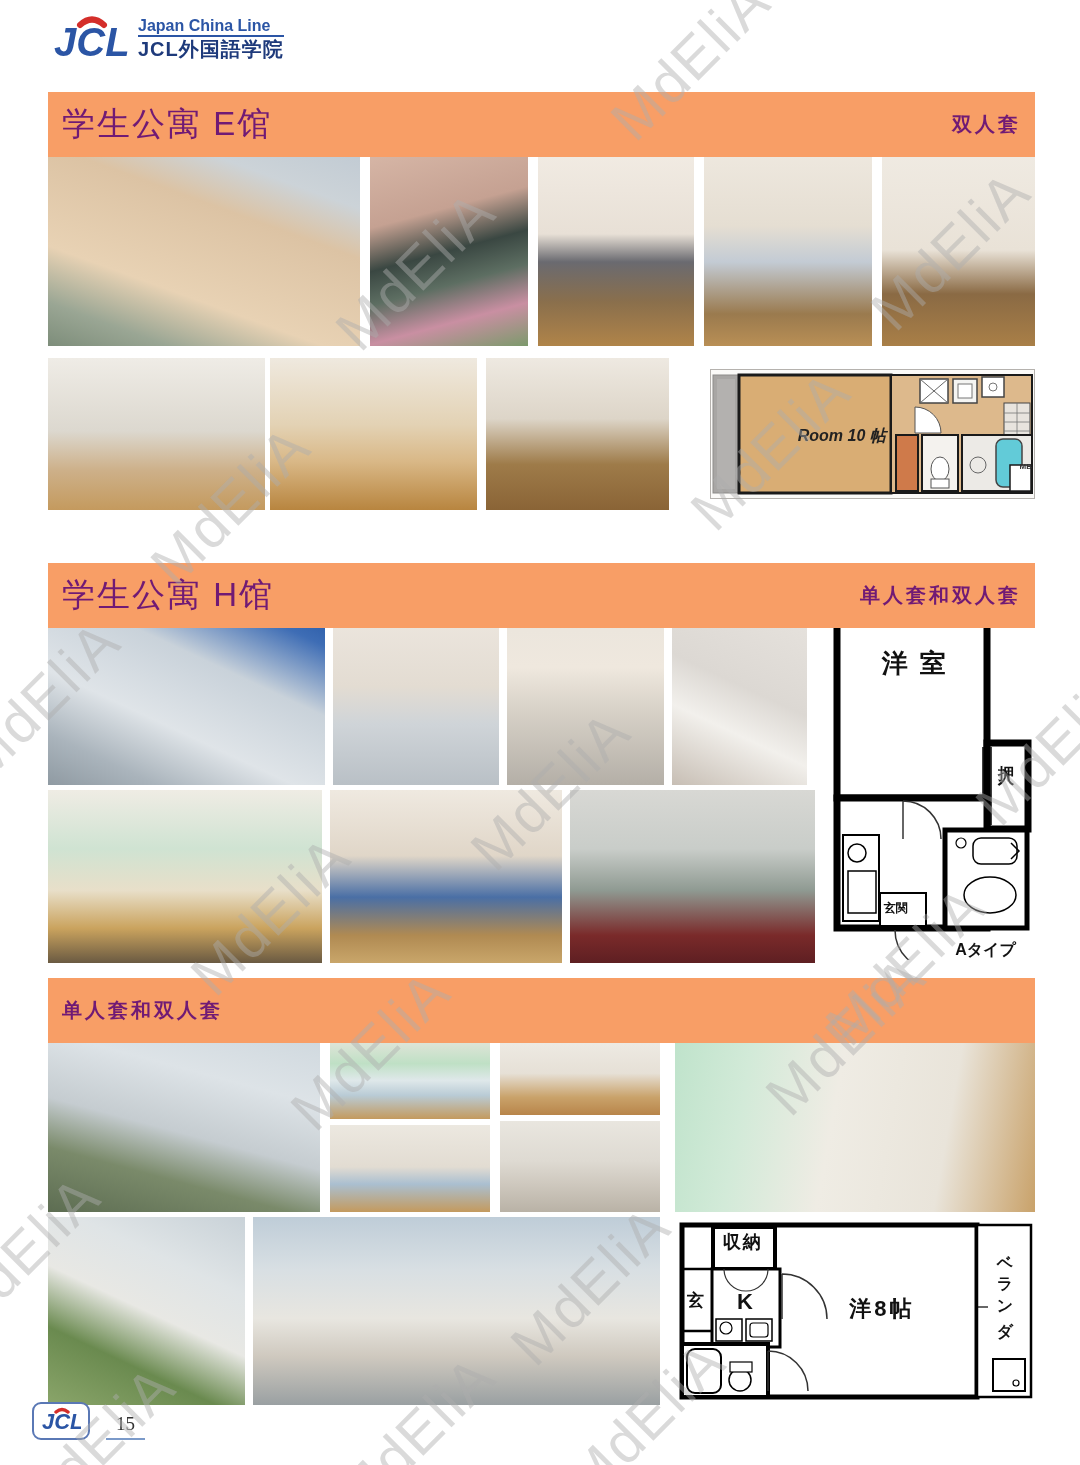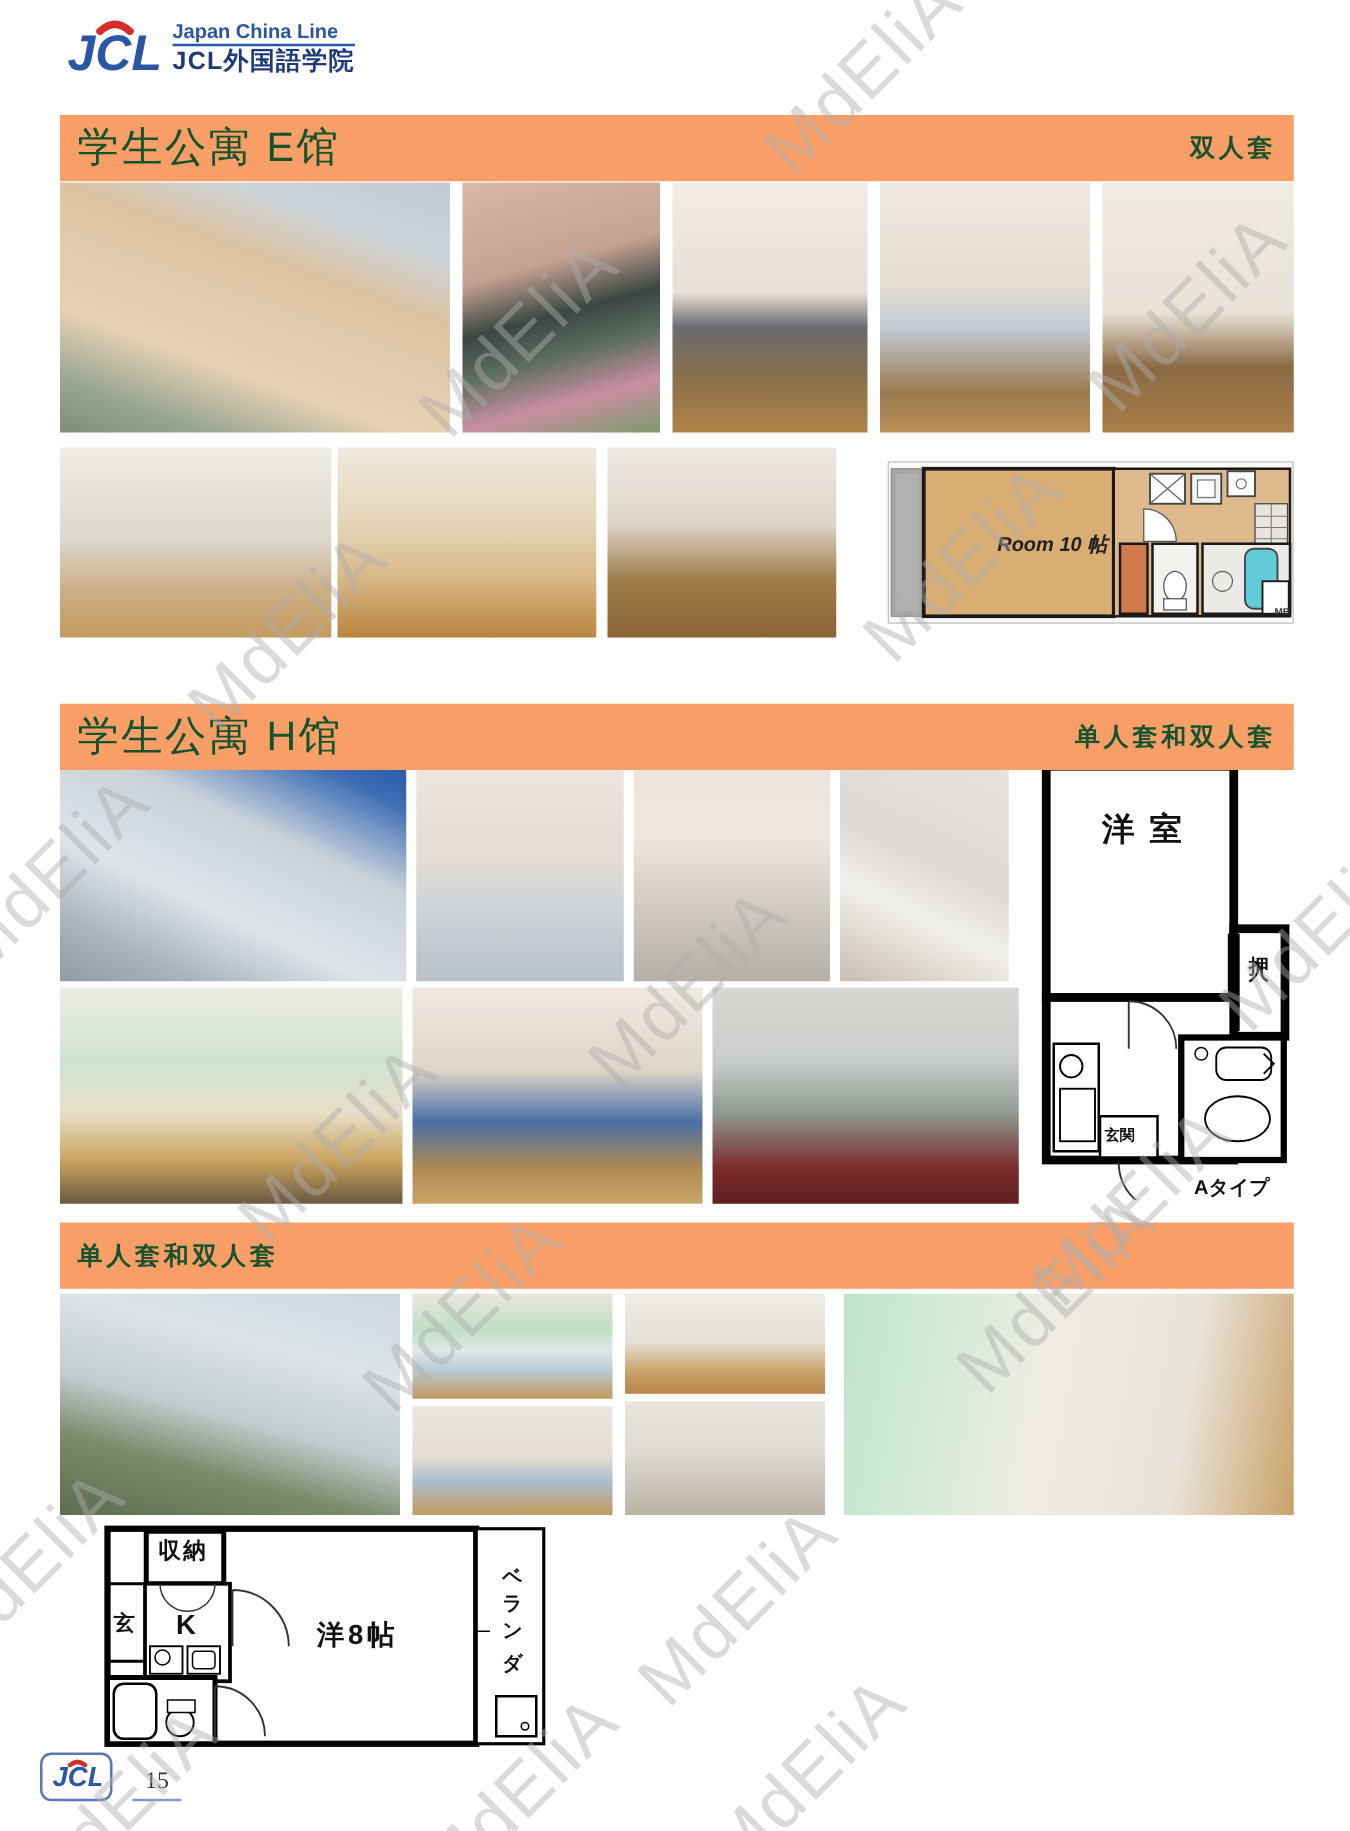--- a/index.html
+++ b/index.html
@@ -24,22 +24,22 @@
     z-index:30;
   }
   
   .brand{position:absolute;left:52px;top:16px;display:flex;align-items:center;gap:8px;z-index:2;}
   .brand svg{display:block;}
   .brand-text{display:flex;flex-direction:column;line-height:1.05;}
   .brand-tagline{font-weight:bold;font-size:16px;color:#2b55a5;border-bottom:2px solid #2b55a5;padding-bottom:1px;}
   .brand-org{font-weight:bold;font-size:20px;color:#1e3a7b;margin-top:2px;letter-spacing:1px;}
   
   .bar{
-    position:absolute;left:48px;width:987px;height:53px;
-    background:#f89e66;color:#14532d;
+    position:absolute;left:48px;width:987px;height:65px;
+    background:#f89e66;color:#701a75;
     display:flex;align-items:center;justify-content:space-between;
     padding:0 14px;box-sizing:border-box;z-index:2;
   }
   .bar-title{font-size:33px;font-weight:500;letter-spacing:2px;}
   .bar-sub{font-size:20px;font-weight:bold;letter-spacing:3px;}
   
   .row{position:absolute;left:48px;display:flex;z-index:1;}
   .ph{flex:none;background:#ddd;}
   .col{display:flex;flex-direction:column;flex:none;}
   
@@ -65,21 +65,21 @@
   .ph-k-bath{background:linear-gradient(180deg,#e9e6df 0%,#dedad2 44%,#cfc9bf 68%,#b9b2a6 100%);}
   .ph-k-room2{background:linear-gradient(100deg,#bfe3cb 0%,#d2ead8 20%,#efece4 44%,#e9e4da 74%,#c9a26a 100%);}
   .ph-k-bamboo{background:linear-gradient(205deg,#c9d2d8 0%,#dfe4e6 28%,#e8e8e4 50%,#6a8a4f 72%,#8aa56a 100%);}
   .ph-k-gate{background:linear-gradient(180deg,#bfcdd8 0%,#d8dfe3 28%,#e8e6e0 54%,#cfc9bf 74%,#9aa0a2 100%);}
   
   .plan{position:relative;flex:none;background:#fff;}
   .plan svg{display:block;width:100%;height:100%;}
   .plan-label{position:absolute;color:#111;white-space:nowrap;}
   .vert{writing-mode:vertical-rl;text-orientation:upright;letter-spacing:4px;}
   .lbl-room-e{left:27%;top:44%;font-size:16px;font-style:italic;font-weight:bold;color:#222;}
-  .lbl-mb{right:3px;bottom:5px;font-size:8px;font-weight:bold;color:#333;}
+  .lbl-mb{right:3px;bottom:28px;font-size:8px;font-weight:bold;color:#333;}
   .lbl-h-room{left:27%;top:14%;font-size:26px;font-weight:bold;letter-spacing:12px;}
   .lbl-h-oshiire{left:81%;top:43%;font-size:16px;font-weight:bold;}
   .lbl-h-genkan{left:28%;top:83.5%;font-size:12px;font-weight:bold;}
   .lbl-h-type{left:62%;top:94.5%;font-size:16px;font-weight:bold;}
   .lbl-k-storage{left:12.5%;top:6%;font-size:18px;font-weight:bold;letter-spacing:2px;}
   .lbl-k-gen{left:2.5%;top:38%;font-size:17px;font-weight:bold;}
   .lbl-k-k{left:16.5%;top:38%;font-size:22px;font-weight:bold;}
   .lbl-k-room{left:48%;top:41%;font-size:22px;font-weight:bold;letter-spacing:3px;}
   .lbl-k-veranda{left:88.5%;top:14%;font-size:16px;font-weight:bold;}
   
@@ -206,21 +206,21 @@
       <div class="ph ph-k-bed1" style="height:84px;margin-bottom:6px;"></div>
       <div class="ph ph-k-bed2" style="height:87px;"></div>
     </div>
     <div class="col" style="width:160px;margin-right:15px;">
       <div class="ph ph-k-room1" style="height:80px;margin-bottom:6px;"></div>
       <div class="ph ph-k-bath" style="height:91px;"></div>
     </div>
     <div class="ph ph-k-room2" style="width:360px;height:177px;"></div>
   </div>
 
-  <div class="row" style="top:1217px;height:188px;flex-direction:column;">
+  <div class="row" style="top:1217px;height:188px;">
     <div class="ph ph-k-bamboo" style="width:197px;margin-right:8px;"></div>
     <div class="ph ph-k-gate" style="width:407px;margin-right:18px;"></div>
 
     <div class="plan" style="width:357px;height:185px;align-self:center;">
       <svg viewBox="0 0 357 185">
         <rect x="0" y="0" width="357" height="185" fill="#ffffff"></rect>
         <rect x="4" y="6" width="295" height="172" fill="#ffffff" stroke="#000" stroke-width="5"></rect>
         <rect x="299" y="6" width="54" height="172" fill="#ffffff" stroke="#000" stroke-width="2.5"></rect>
         <rect x="315" y="140" width="32" height="32" fill="#ffffff" stroke="#000" stroke-width="2"></rect>
         <circle cx="338" cy="164" r="3" fill="none" stroke="#000" stroke-width="1.2"></circle>

